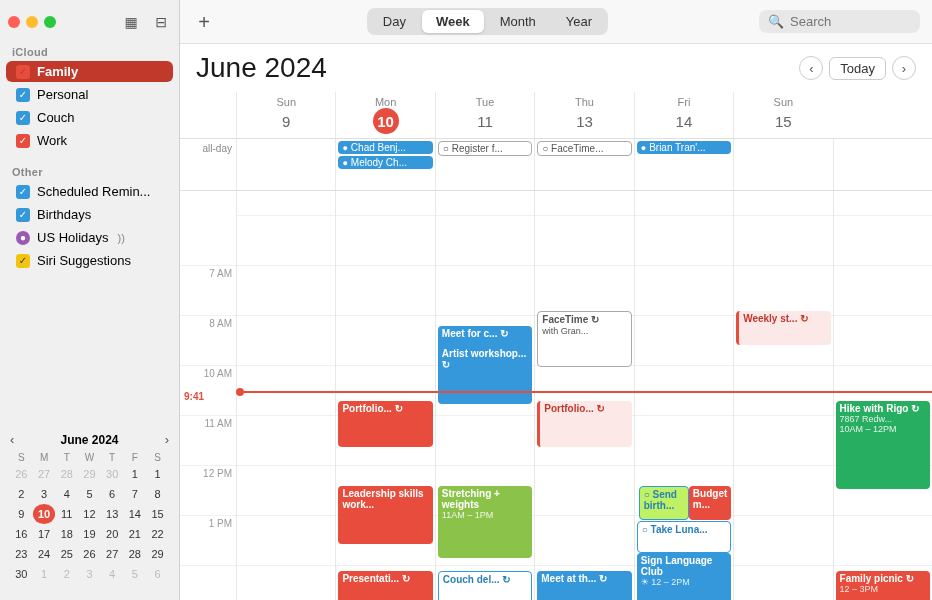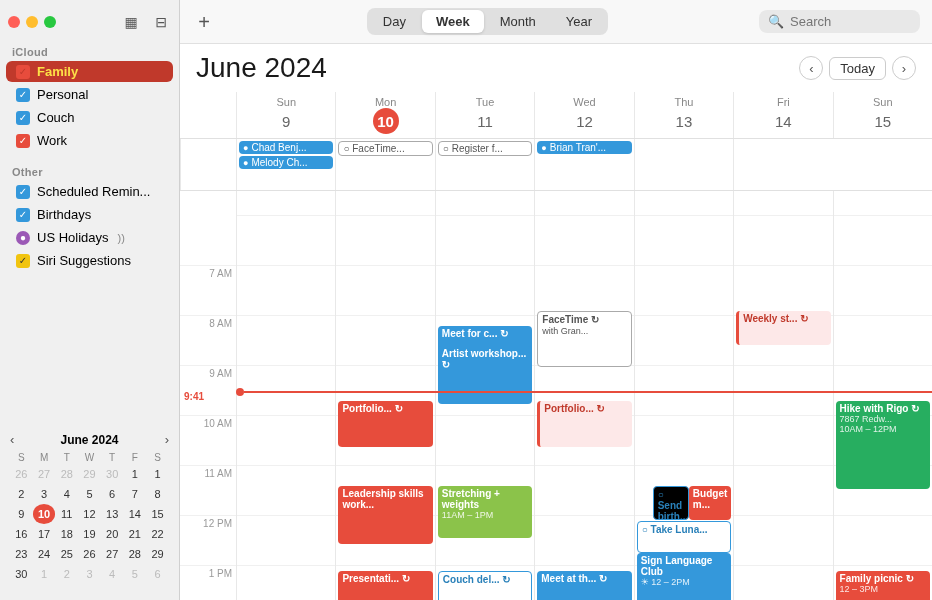--- a/index.html
+++ b/index.html
@@ -61,21 +61,21 @@
       border-radius: 6px;
       margin: 1px 6px;
       cursor: pointer;
       gap: 7px;
       font-size: 13px;
     }
     .cal-item.active {
       background: #c0392b;
       color: white;
     }
-    .cal-item.active .cal-label { color: #fde047; font-weight: 600; }
+    .cal-item.active .cal-label { color: #ffffff; font-weight: 600; }
     .cal-checkbox {
       width: 14px; height: 14px; border-radius: 3px;
       display: flex; align-items: center; justify-content: center;
       flex-shrink: 0;
       font-size: 10px;
       color: white;
     }
     .cal-label { font-size: 13px; }
     .cal-item.active .cal-checkbox { background: white; color: #c0392b; }
 
@@ -470,56 +470,53 @@
       </div>
       <div class="day-header-cell">
         <div class="day-name">Mon</div>
         <div class="day-num today">10</div>
       </div>
       <div class="day-header-cell">
         <div class="day-name">Tue</div>
         <div class="day-num">11</div>
       </div>
       <div class="day-header-cell">
-        <div class="day-name">Wed</div>
-        <div class="day-num">12</div>
-      </div>
-      <div class="day-header-cell">
         <div class="day-name">Thu</div>
         <div class="day-num">13</div>
       </div>
       <div class="day-header-cell">
         <div class="day-name">Fri</div>
         <div class="day-num">14</div>
       </div>
       <div class="day-header-cell">
         <div class="day-name">Sun</div>
         <div class="day-num">15</div>
       </div>
     </div>
 
     <div class="allday-row">
+      <div class="allday-label">all-day</div>
 
       <div class="allday-cell"></div>
 
       <div class="allday-cell">
         <div class="allday-event" style="background:#3498db;color:white;">
           <span style="font-size:9px;">●</span> Chad Benj...
         </div>
         <div class="allday-event" style="background:#3498db;color:white;">
           <span style="font-size:9px;">●</span> Melody Ch...
         </div>
       </div>
 
       <div class="allday-cell">
+        <div class="allday-event" style="border:1.5px solid #aaa;color:#555;background:white;">○ Register f...</div>
+      </div>
+
+      <div class="allday-cell">
         <div class="allday-event" style="border:1.5px solid #aaa;color:#555;background:white;">○ FaceTime...</div>
-      </div>
-
-      <div class="allday-cell">
-        <div class="allday-event" style="border:1.5px solid #aaa;color:#555;background:white;">○ Register f...</div>
       </div>
 
       <div class="allday-cell">
         <div class="allday-event" style="background:#3498db;color:white;">
           <span style="font-size:9px;">●</span> Brian Tran'...
         </div>
       </div>
 
       <div class="allday-cell"></div>
 
@@ -527,21 +524,20 @@
     </div>
 
     <div class="time-grid-container">
       <div style="display:flex;position:relative;">
 
         <div style="width:56px;flex-shrink:0;">
           <div style="height:25px;"></div>
           <div class="time-row-label"></div>
           <div class="time-row-label">7 AM</div>
           <div class="time-row-label">8 AM</div>
-          <div class="time-row-label">9 AM</div>
           <div class="time-row-label">10 AM</div>
           <div class="time-row-label">11 AM</div>
           <div class="time-row-label">12 PM</div>
           <div class="time-row-label">1 PM</div>
 
         </div>
 
         <div style="flex:1;display:grid;grid-template-columns:repeat(7,1fr);position:relative;">
 
           <div style="position:absolute;top:197px;left:0;right:0;display:flex;align-items:center;z-index:20;pointer-events:none;">
@@ -597,21 +593,21 @@
             <div style="height:50px;border-bottom:1px solid #f0f0f0;"></div>
             <div style="height:50px;border-bottom:1px solid #f0f0f0;"></div>
             <div style="height:50px;border-bottom:1px solid #f0f0f0;"></div>
 
             <div class="cal-event evt-blue" style="top:135px;height:34px;">
               <span class="evt-title">Meet for c... ↻</span>
             </div>
             <div class="cal-event evt-blue" style="top:155px;height:58px;">
               <span class="evt-title">Artist workshop... ↻</span>
             </div>
-            <div class="cal-event evt-lime" style="top:295px;height:52px;">
+            <div class="cal-event evt-lime" style="top:295px;height:72px;">
               <span class="evt-title">Stretching + weights</span>
               <div class="evt-time">11AM – 1PM</div>
             </div>
             <div class="cal-event" style="top:380px;height:36px;background:white;border:1.5px solid #3498db;color:#2980b9;">
               <span class="evt-title">Couch del... ↻</span>
             </div>
 
           </div>
 
           <div style="border-left:1px solid #e8e8e8;position:relative;">
@@ -642,21 +638,21 @@
             <div style="height:25px;border-bottom:1px solid #f0f0f0;"></div>
             <div style="height:50px;border-bottom:1px solid #f0f0f0;"></div>
             <div style="height:50px;border-bottom:1px solid #f0f0f0;"></div>
             <div style="height:50px;border-bottom:1px solid #f0f0f0;"></div>
             <div style="height:50px;border-bottom:1px solid #f0f0f0;"></div>
             <div style="height:50px;border-bottom:1px solid #f0f0f0;"></div>
             <div style="height:50px;border-bottom:1px solid #f0f0f0;"></div>
             <div style="height:50px;border-bottom:1px solid #f0f0f0;"></div>
             <div style="height:50px;border-bottom:1px solid #f0f0f0;"></div>
 
-            <div class="cal-event" style="top:295px;height:34px;left:18px;right:45%;background:#000000;border:1.5px solid #3498db;color:#2980b9;">
+            <div class="cal-event" style="top:295px;height:34px;left:4px;right:45%;background:#bef264;border:1.5px solid #3498db;color:#2980b9;">
               <span class="evt-title">○ Send birth...</span>
             </div>
             <div class="cal-event evt-red" style="top:295px;height:34px;left:55%;right:2px;">
               <span class="evt-title">Budget m...</span>
             </div>
             <div class="cal-event" style="top:330px;height:32px;background:white;border:1.5px solid #3498db;color:#2980b9;">
               <span class="evt-title">○ Take Luna...</span>
             </div>
             <div class="cal-event evt-blue" style="top:362px;height:74px;">
               <span class="evt-title">Sign Language Club</span>

